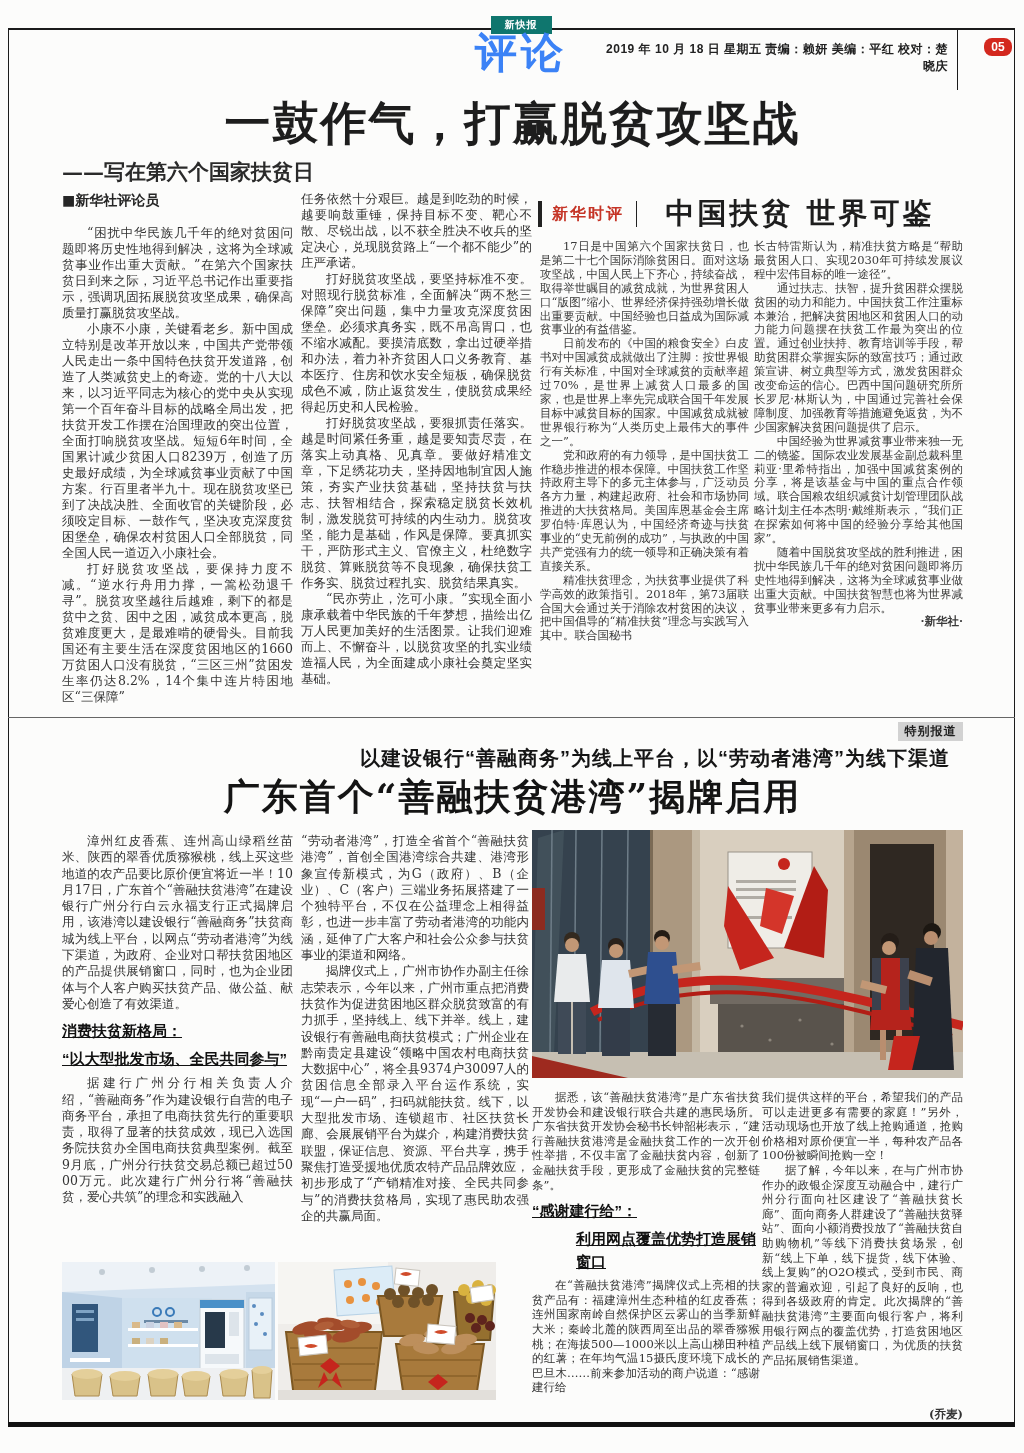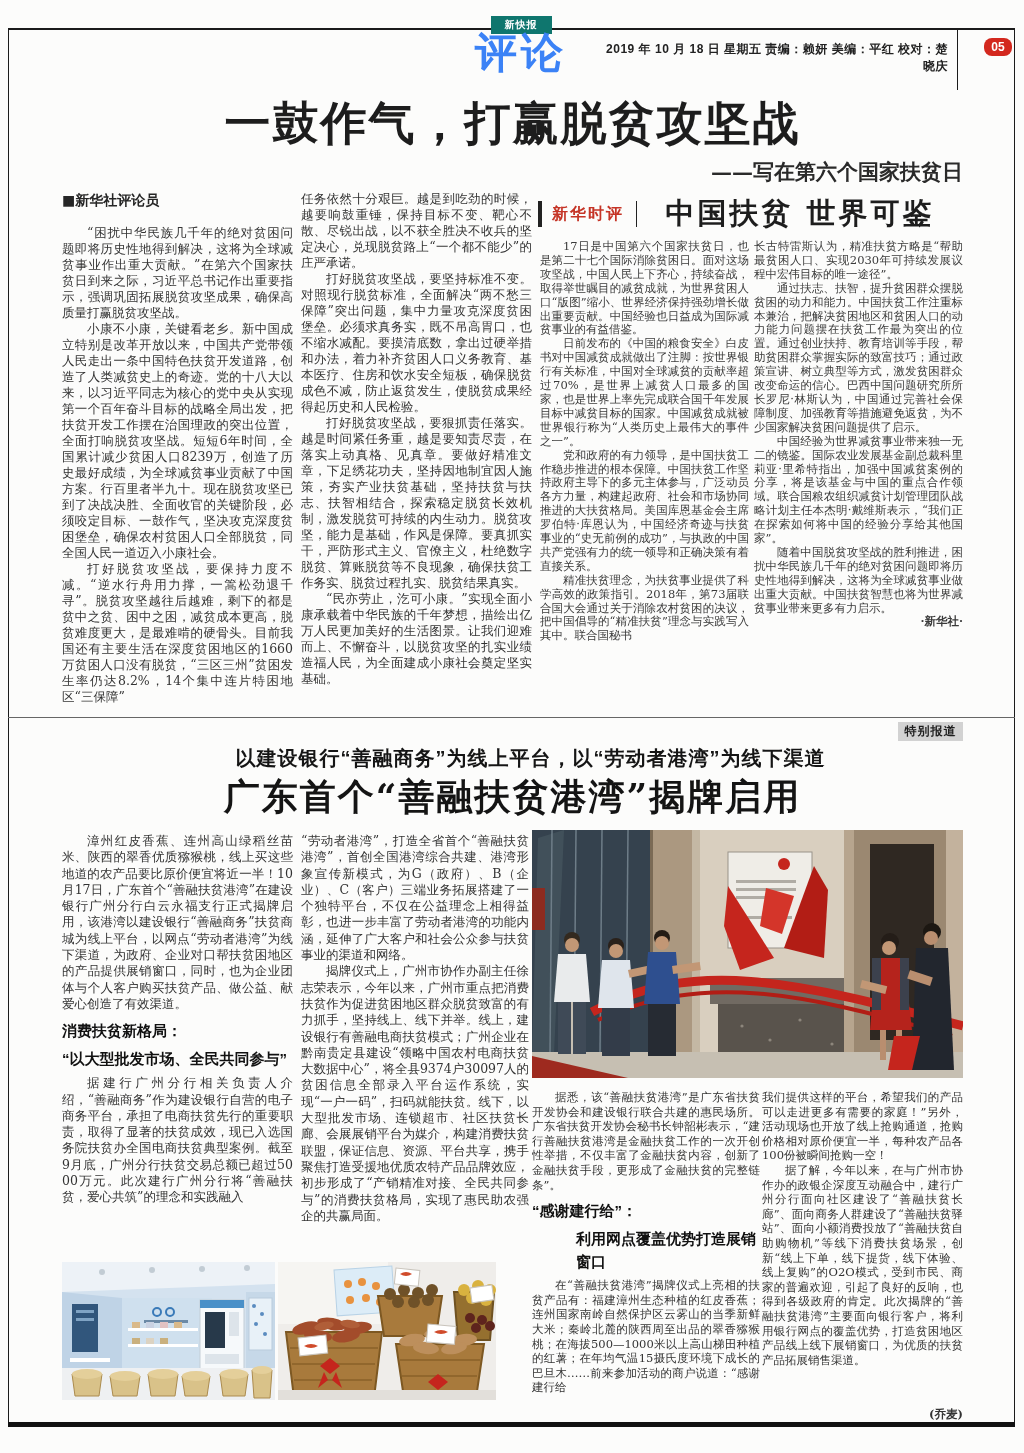--- a/index.html
+++ b/index.html
@@ -26,21 +26,21 @@
     font:bold 10px "Liberation Sans",sans-serif;padding:2px 14px;letter-spacing:1px;}
   #section-title{color:#3b82f6;font-size:42px;font-weight:bold;letter-spacing:4px;line-height:44px;margin-top:-3px;}
   #dateline{left:600px;top:41px;width:348px;text-align:right;
     font:bold 12px "Liberation Sans",sans-serif;color:#222;letter-spacing:.5px;}
   #page-badge{left:984px;top:38px;width:28px;height:18px;background:#d3281e;color:#fff;
     font:bold 12px "Liberation Sans",sans-serif;display:flex;align-items:center;justify-content:center;border-radius:8px;}
 
   
   #lead-headline{left:62px;top:94px;width:901px;text-align:center;
     font-size:46px;font-weight:bold;color:#1d1d1d;letter-spacing:2px;line-height:58px;}
-  #lead-dek{left:62px;top:158px;width:901px;text-align:right;font-size:21px;font-weight:bold;color:#2a2a2a;}
+  #lead-dek{left:62px;top:158px;width:901px;text-align:left;font-size:21px;font-weight:bold;color:#2a2a2a;}
   #lead-byline{left:62px;top:192px;font-size:14px;font-weight:bold;}
   .lead-col{font-size:12.5px;line-height:16px;overflow:hidden;color:#333;}
   #lead-col1{left:62px;top:225px;width:231px;height:487px;}
   #lead-col2{left:301px;top:191px;width:231px;height:521px;}
 
   
   #shiping-header{left:538px;top:197px;width:425px;height:34px;display:flex;align-items:center;}
   #shiping-bar1{width:4px;height:26px;background:#222;}
   #shiping-label{color:#c53426;font:bold 16px "Liberation Sans",sans-serif;margin:0 12px 0 10px;letter-spacing:2px;}
   #shiping-bar2{width:1px;height:26px;background:#222;}
@@ -49,31 +49,31 @@
   #shiping-col1{left:540px;top:240px;width:209px;height:470px;}
   #shiping-col2{left:754px;top:240px;width:209px;height:470px;}
   .credit-line{text-align:right;font-weight:bold;}
 
   
   #section-divider{left:8px;top:717px;width:1007px;height:1px;background:#666;}
   #special-badge{left:898px;top:722px;width:65px;height:19px;background:#d2d2d2;color:#1e1e1e;
     font:bold 12px "Liberation Sans",sans-serif;display:flex;align-items:center;justify-content:center;letter-spacing:1px;}
 
   
-  #sp-kicker{left:80px;top:745px;width:901px;text-align:center;
+  #sp-kicker{left:49px;top:745px;width:901px;text-align:right;
     font:bold 20px "Liberation Sans",sans-serif;color:#151515;letter-spacing:1px;}
   #sp-headline{left:62px;top:772px;width:901px;text-align:center;
     font-size:36px;font-weight:bold;color:#141414;letter-spacing:2px;line-height:48px;}
   .sp-col{font-size:12.5px;line-height:16.3px;overflow:hidden;color:#333;}
   .sp-col-sm{font-size:11.5px;line-height:14.6px;overflow:hidden;color:#333;}
   #sp-col1{left:62px;top:833px;width:231px;height:424px;}
   #sp-col2{left:301px;top:833px;width:228px;height:424px;}
   #sp-col3{left:532px;top:1090px;width:228px;height:332px;}
   #sp-col4{left:762px;top:1090px;width:201px;height:332px;}
-  .sp-subhead{font:bold 15px "Liberation Sans",sans-serif;line-height:23px;text-align:left;text-indent:0;margin:7px 0 5px;color:#111;}
+  .sp-subhead{font:bold 15px "Liberation Sans",sans-serif;line-height:23px;text-align:left;text-indent:0;margin:7px 0 5px;color:#111;text-decoration:underline;}
   #sp-credit{position:absolute;right:0;bottom:0;background:#fcfcfb;padding-left:6px;font-weight:bold;font-size:11.5px;}
 
   
   .photo{display:block;}
   #ceremony-photo{left:532px;top:830px;width:431px;height:248px;}
   #store-photo{left:62px;top:1262px;width:213px;height:138px;}
   #produce-photo{left:278px;top:1262px;width:218px;height:138px;}
 </style>
 </head>
 <body>

